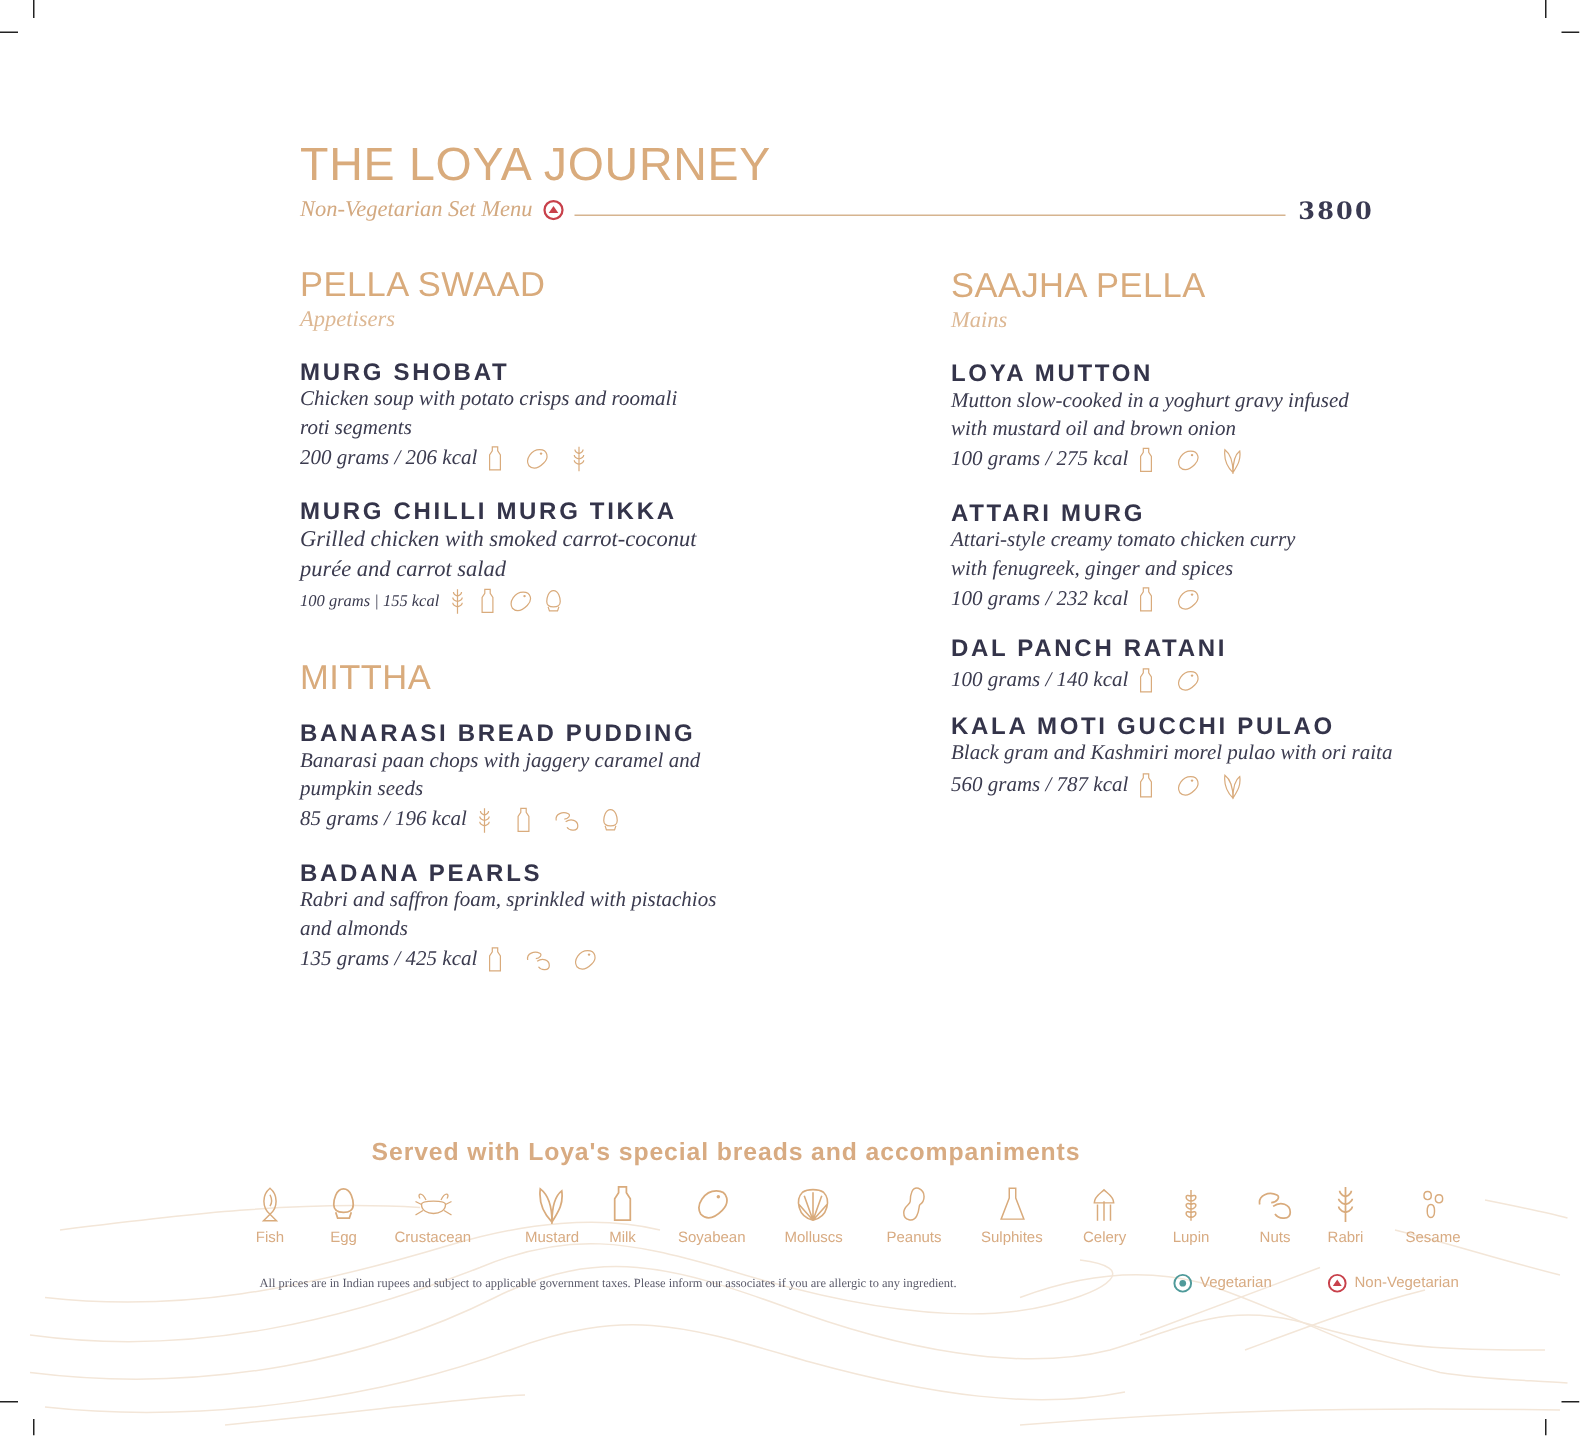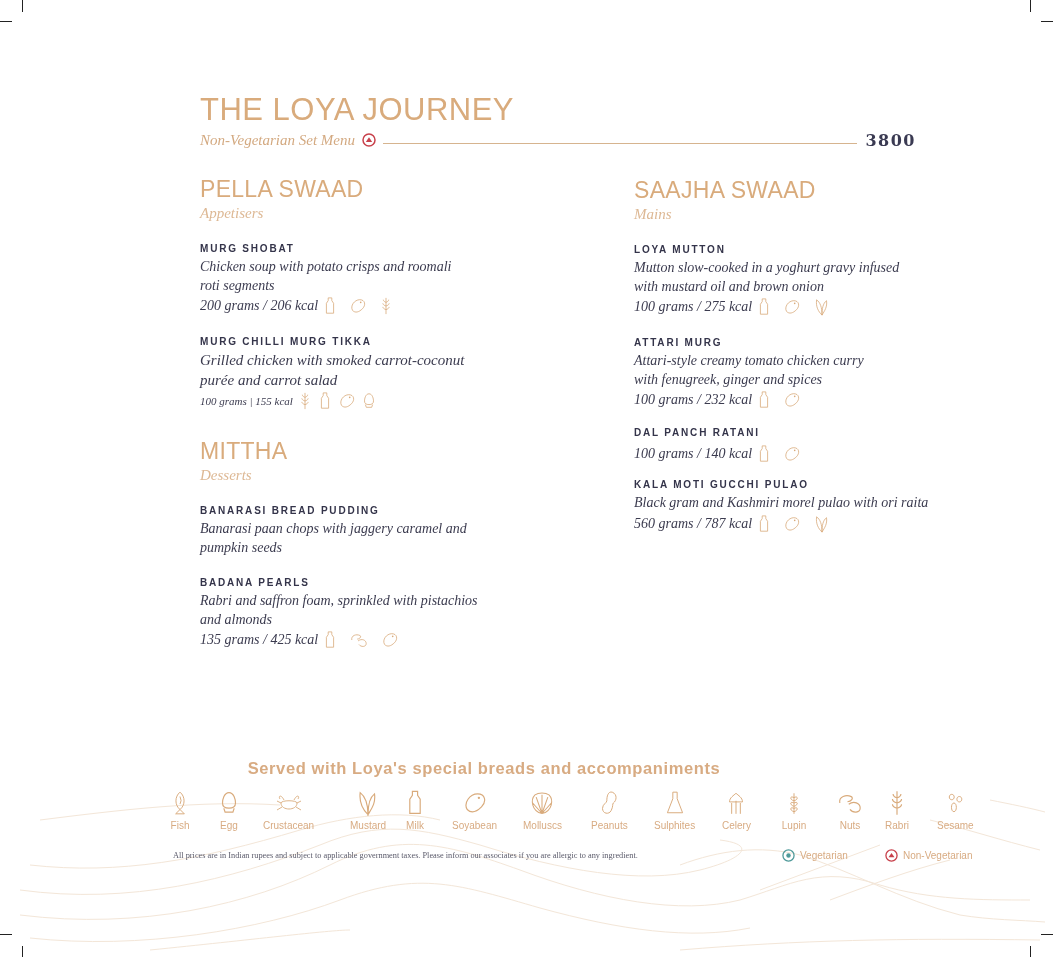--- a/index.html
+++ b/index.html
@@ -31,21 +31,21 @@
     color: #d9ab7c; letter-spacing: 0.3px; line-height: 26px;
   }
   .sec-sub {
     font-family: "Liberation Serif", serif; font-style: italic;
     font-size: 15px; color: #ddb894; line-height: 20px; margin-top: 1px;
   }
   .item { margin-top: 19px; }
   .item:first-of-type { margin-top: 22px; }
   .item-name {
     font-family: "Liberation Sans", sans-serif; font-weight: bold;
-    font-size: 10px; letter-spacing: 1.8px; color: #34344a; line-height: 14px;
+    font-size: 16px; letter-spacing: 1.8px; color: #34344a; line-height: 14px;
   }
   .item-desc {
     font-family: "Liberation Serif", serif; font-style: italic;
     font-size: 14px; color: #3b3b4f; line-height: 18.5px; margin-top: 2px;
   }
   .item-desc.big { font-size: 15px; line-height: 19.5px; }
   .item-meta {
     font-family: "Liberation Serif", serif; font-style: italic;
     font-size: 14px; color: #3b3b4f; line-height: 20px; margin-top: 1px;
     display: flex; align-items: center;
@@ -202,25 +202,41 @@
         <svg class="ico">
             <use href="#i-egg"></use>
           </svg>
       </span>
     </div>
   </div>
 </div>
 
 <div class="section" style="left:200px;top:438px;width:300px;">
   <div class="sec-title">MITTHA</div>
-  <div class="sec-sub">Desserts</div>
 
   <div class="item">
     <div class="item-name">BANARASI BREAD PUDDING</div>
     <div class="item-desc" style="width:270px;">Banarasi paan chops with jaggery caramel and pumpkin seeds</div>
+    <div class="item-meta">
+      <span>85 grams / 196 kcal</span>
+      <span class="meta-icons">
+        <svg class="ico">
+            <use href="#i-gluten"></use>
+          </svg>
+        <svg class="ico">
+            <use href="#i-milk"></use>
+          </svg>
+        <svg class="ico" style="width:22px">
+            <use href="#i-nuts"></use>
+          </svg>
+        <svg class="ico">
+            <use href="#i-egg"></use>
+          </svg>
+      </span>
+    </div>
   </div>
 
   <div class="item">
     <div class="item-name">BADANA PEARLS</div>
     <div class="item-desc" style="width:285px;">Rabri and saffron foam, sprinkled with pistachios and almonds</div>
     <div class="item-meta">
       <span>135 grams / 425 kcal</span>
       <span class="meta-icons">
         <svg class="ico">
             <use href="#i-milk"></use>
@@ -230,21 +246,21 @@
           </svg>
         <svg class="ico" style="width:20px">
             <use href="#i-soy"></use>
           </svg>
       </span>
     </div>
   </div>
 </div>
 
 <div class="section" style="left:634px;top:177px;width:300px;">
-  <div class="sec-title">SAAJHA SWAAD</div>
+  <div class="sec-title">SAAJHA PELLA</div>
   <div class="sec-sub">Mains</div>
 
   <div class="item">
     <div class="item-name">LOYA MUTTON</div>
     <div class="item-desc" style="width:270px;">Mutton slow-cooked in a yoghurt gravy infused with mustard oil and brown onion</div>
     <div class="item-meta">
       <span>100 grams / 275 kcal</span>
       <span class="meta-icons">
         <svg class="ico">
             <use href="#i-milk"></use>

